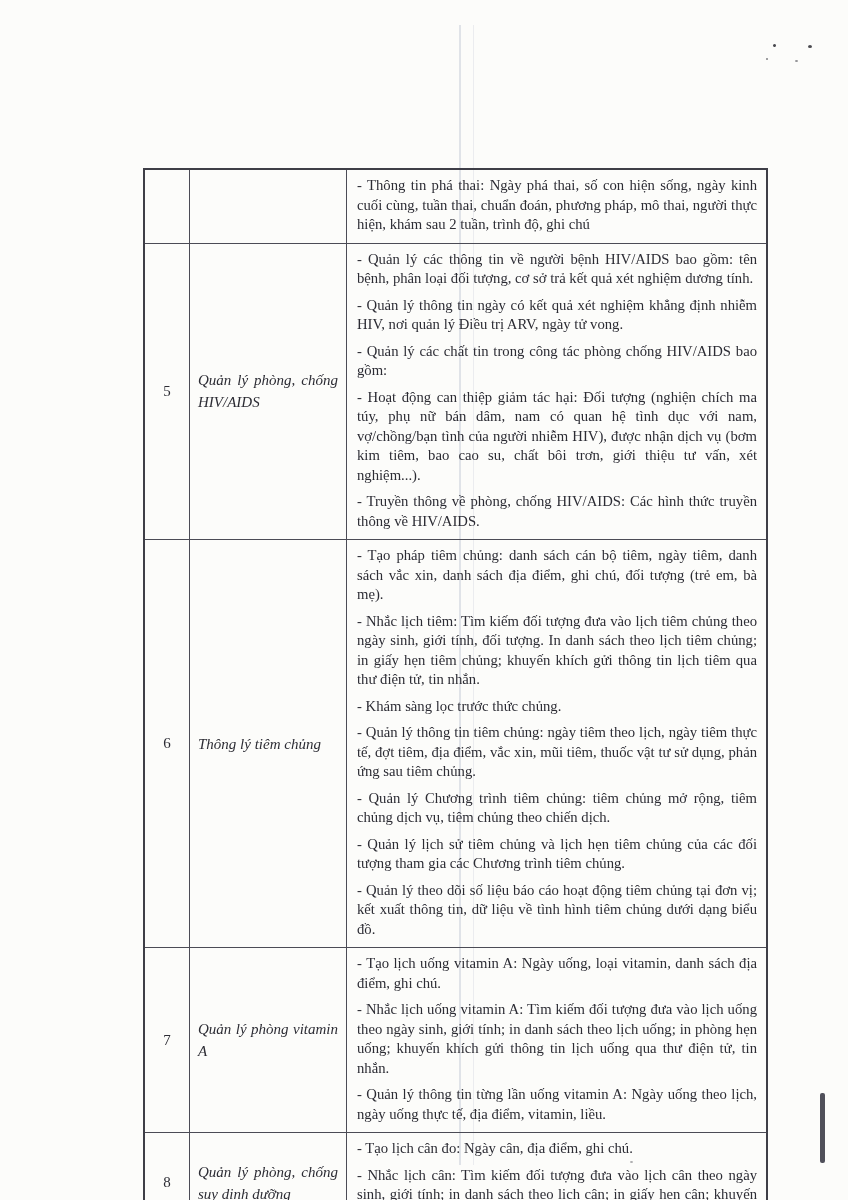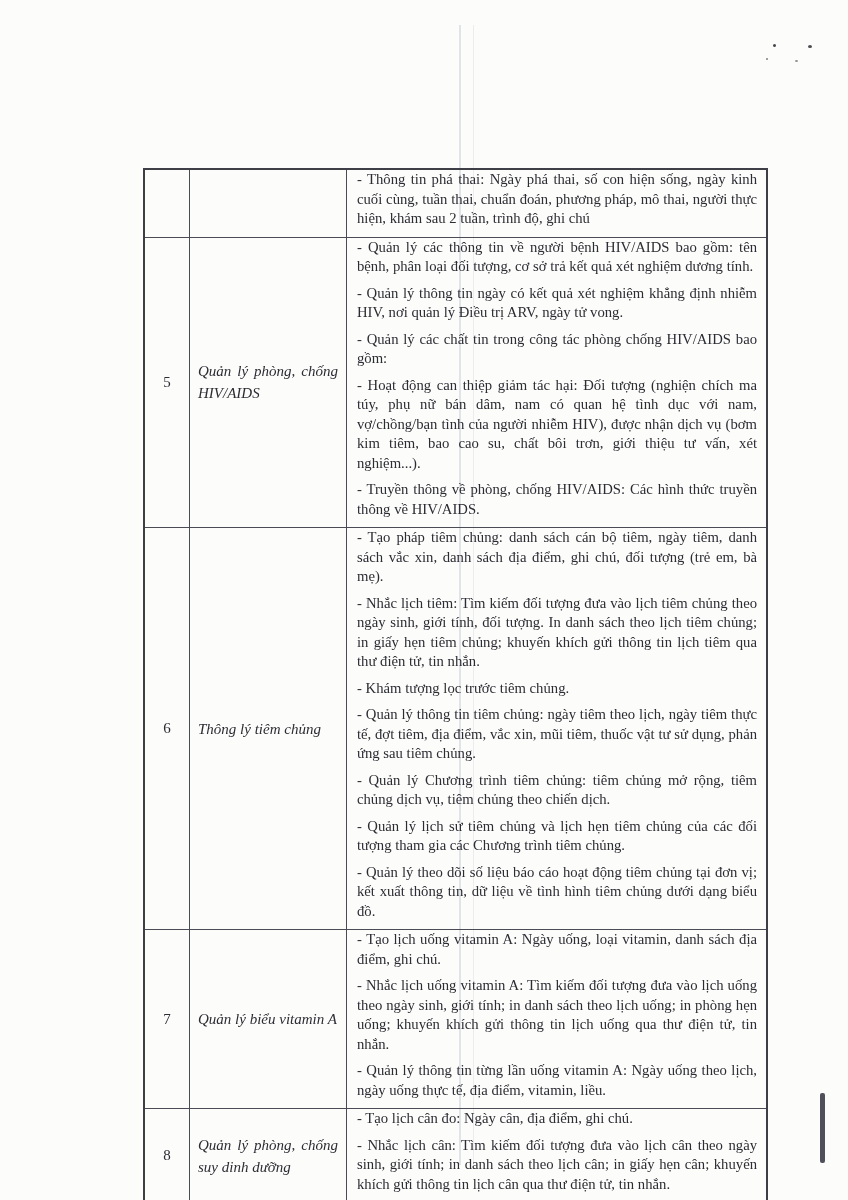--- a/index.html
+++ b/index.html
@@ -75,21 +75,21 @@
     vertical-align: middle;
     text-align: justify;
     padding: 6px 8px;
     font-size: 15px;
     line-height: 22px;
     font-style: italic;
   }
   .col-details {
     width: 400px;
     vertical-align: top;
-    padding: 0 9px 8px 10px;
+    padding: 6px 9px 8px 10px;
     font-size: 14.7px;
     line-height: 19.5px;
     text-align: justify;
   }
   .col-details p {
     margin: 0 0 7px 0;
   }
   .col-details p:last-child { margin-bottom: 0; }
 </style>
 </head>
@@ -124,30 +124,30 @@
             <p>- Hoạt động can thiệp giảm tác hại: Đối tượng (nghiện chích ma túy, phụ nữ bán dâm, nam có quan hệ tình dục với nam, vợ/chồng/bạn tình của người nhiễm HIV), được nhận dịch vụ (bơm kim tiêm, bao cao su, chất bôi trơn, giới thiệu tư vấn, xét nghiệm...).</p>
             <p>- Truyền thông về phòng, chống HIV/AIDS: Các hình thức truyền thông về HIV/AIDS.</p>
           </td>
         </tr>
         <tr style="height: 375px;">
           <td class="col-num">6</td>
           <td class="col-name">Thông lý tiêm chủng</td>
           <td class="col-details">
             <p>- Tạo pháp tiêm chủng: danh sách cán bộ tiêm, ngày tiêm, danh sách vắc xin, danh sách địa điểm, ghi chú, đối tượng (trẻ em, bà mẹ).</p>
             <p>- Nhắc lịch tiêm: Tìm kiếm đối tượng đưa vào lịch tiêm chủng theo ngày sinh, giới tính, đối tượng. In danh sách theo lịch tiêm chủng; in giấy hẹn tiêm chủng; khuyến khích gửi thông tin lịch tiêm qua thư điện tử, tin nhắn.</p>
-            <p>- Khám tượng lọc trước tiêm chủng.</p>
+            <p>- Khám sàng lọc trước thức chủng.</p>
             <p>- Quản lý thông tin tiêm chủng: ngày tiêm theo lịch, ngày tiêm thực tế, đợt tiêm, địa điểm, vắc xin, mũi tiêm, thuốc vật tư sử dụng, phản ứng sau tiêm chủng.</p>
             <p>- Quản lý Chương trình tiêm chủng: tiêm chủng mở rộng, tiêm chủng dịch vụ, tiêm chủng theo chiến dịch.</p>
             <p>- Quản lý lịch sử tiêm chủng và lịch hẹn tiêm chủng của các đối tượng tham gia các Chương trình tiêm chủng.</p>
             <p>- Quản lý theo dõi số liệu báo cáo hoạt động tiêm chủng tại đơn vị; kết xuất thông tin, dữ liệu về tình hình tiêm chủng dưới dạng biểu đồ.</p>
           </td>
         </tr>
         <tr style="height: 179px;">
           <td class="col-num">7</td>
-          <td class="col-name">Quản lý biểu vitamin A</td>
+          <td class="col-name">Quản lý phòng vitamin A</td>
           <td class="col-details">
             <p>- Tạo lịch uống vitamin A: Ngày uống, loại vitamin, danh sách địa điểm, ghi chú.</p>
             <p>- Nhắc lịch uống vitamin A: Tìm kiếm đối tượng đưa vào lịch uống theo ngày sinh, giới tính; in danh sách theo lịch uống; in phòng hẹn uống; khuyến khích gửi thông tin lịch uống qua thư điện tử, tin nhắn.</p>
             <p>- Quản lý thông tin từng lần uống vitamin A: Ngày uống theo lịch, ngày uống thực tế, địa điểm, vitamin, liều.</p>
           </td>
         </tr>
         <tr style="height: 90px;">
           <td class="col-num">8</td>
           <td class="col-name">Quản lý phòng, chống suy dinh dưỡng</td>
           <td class="col-details">

